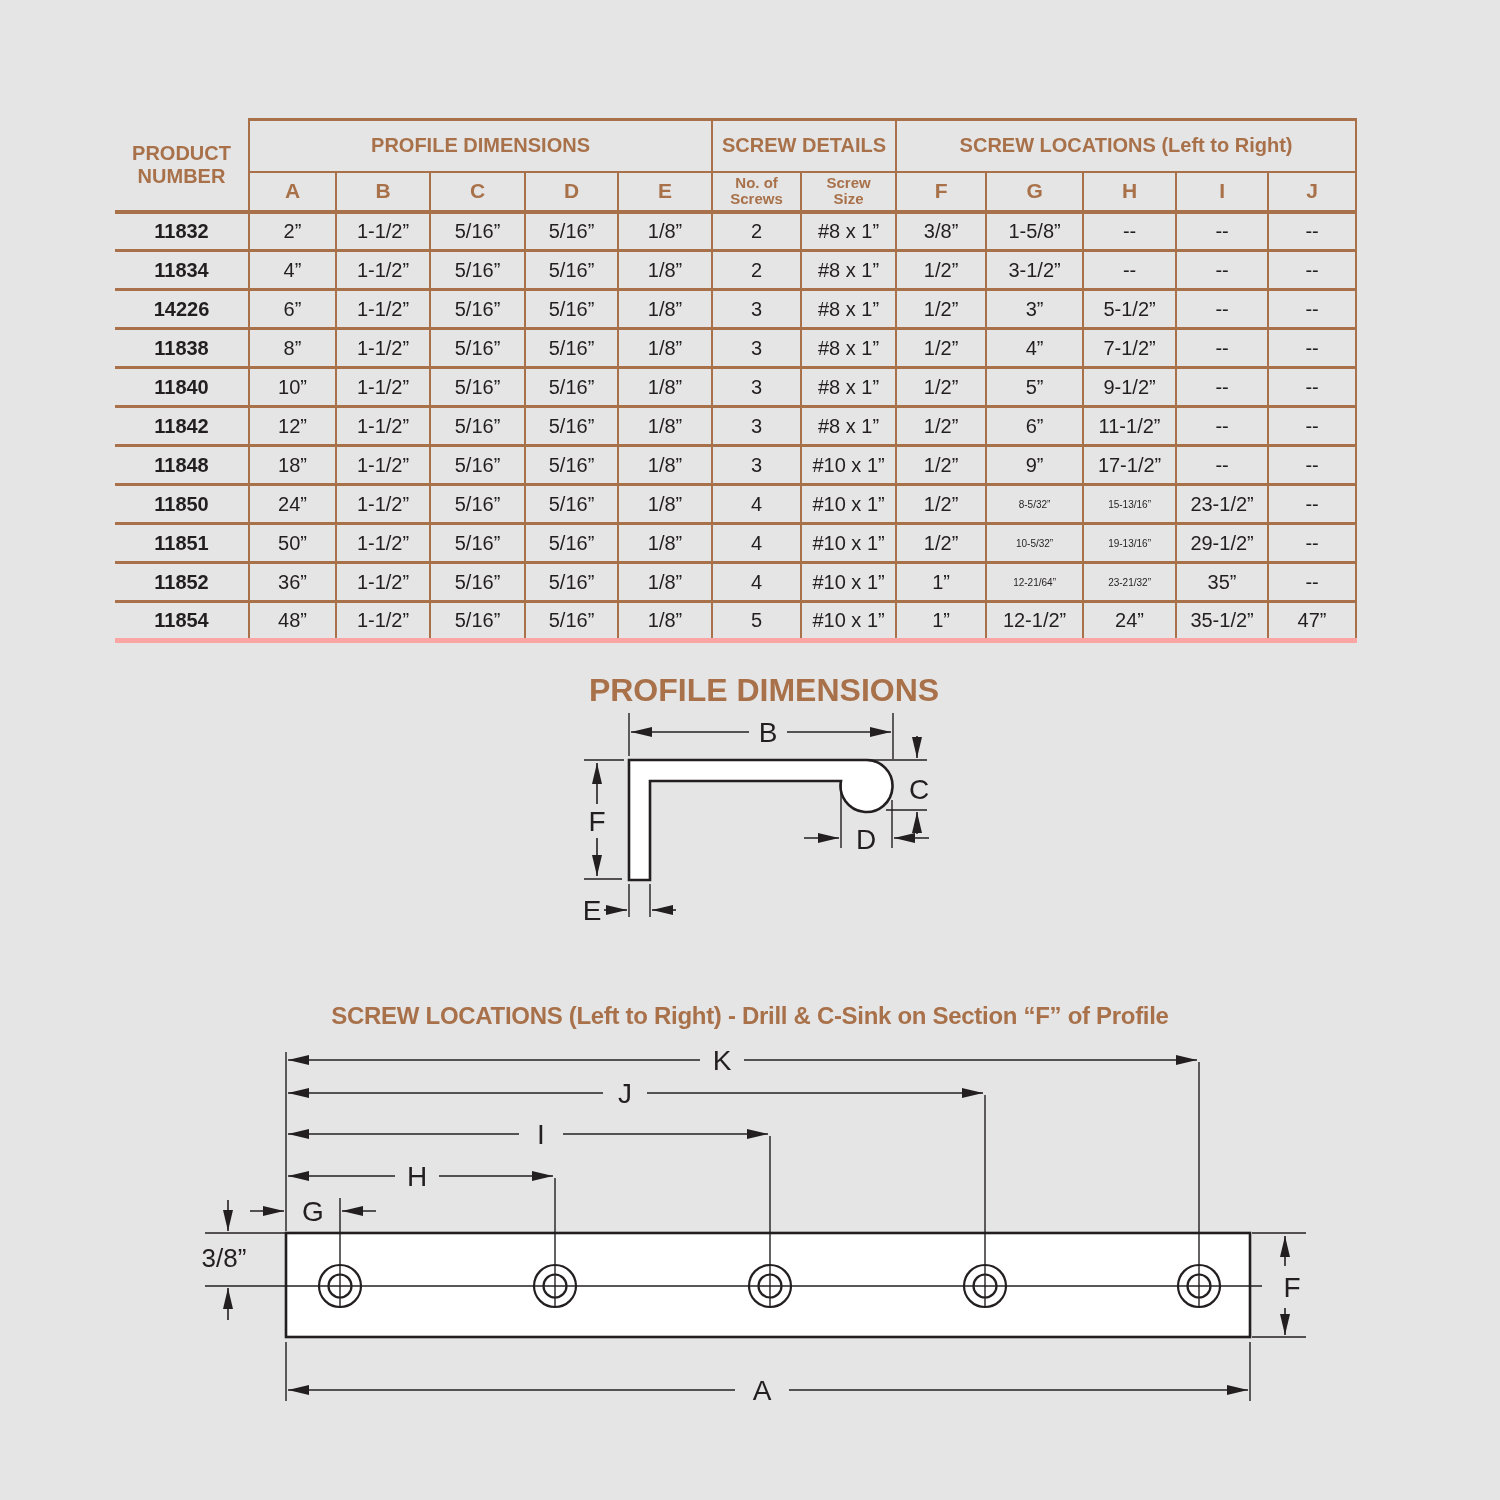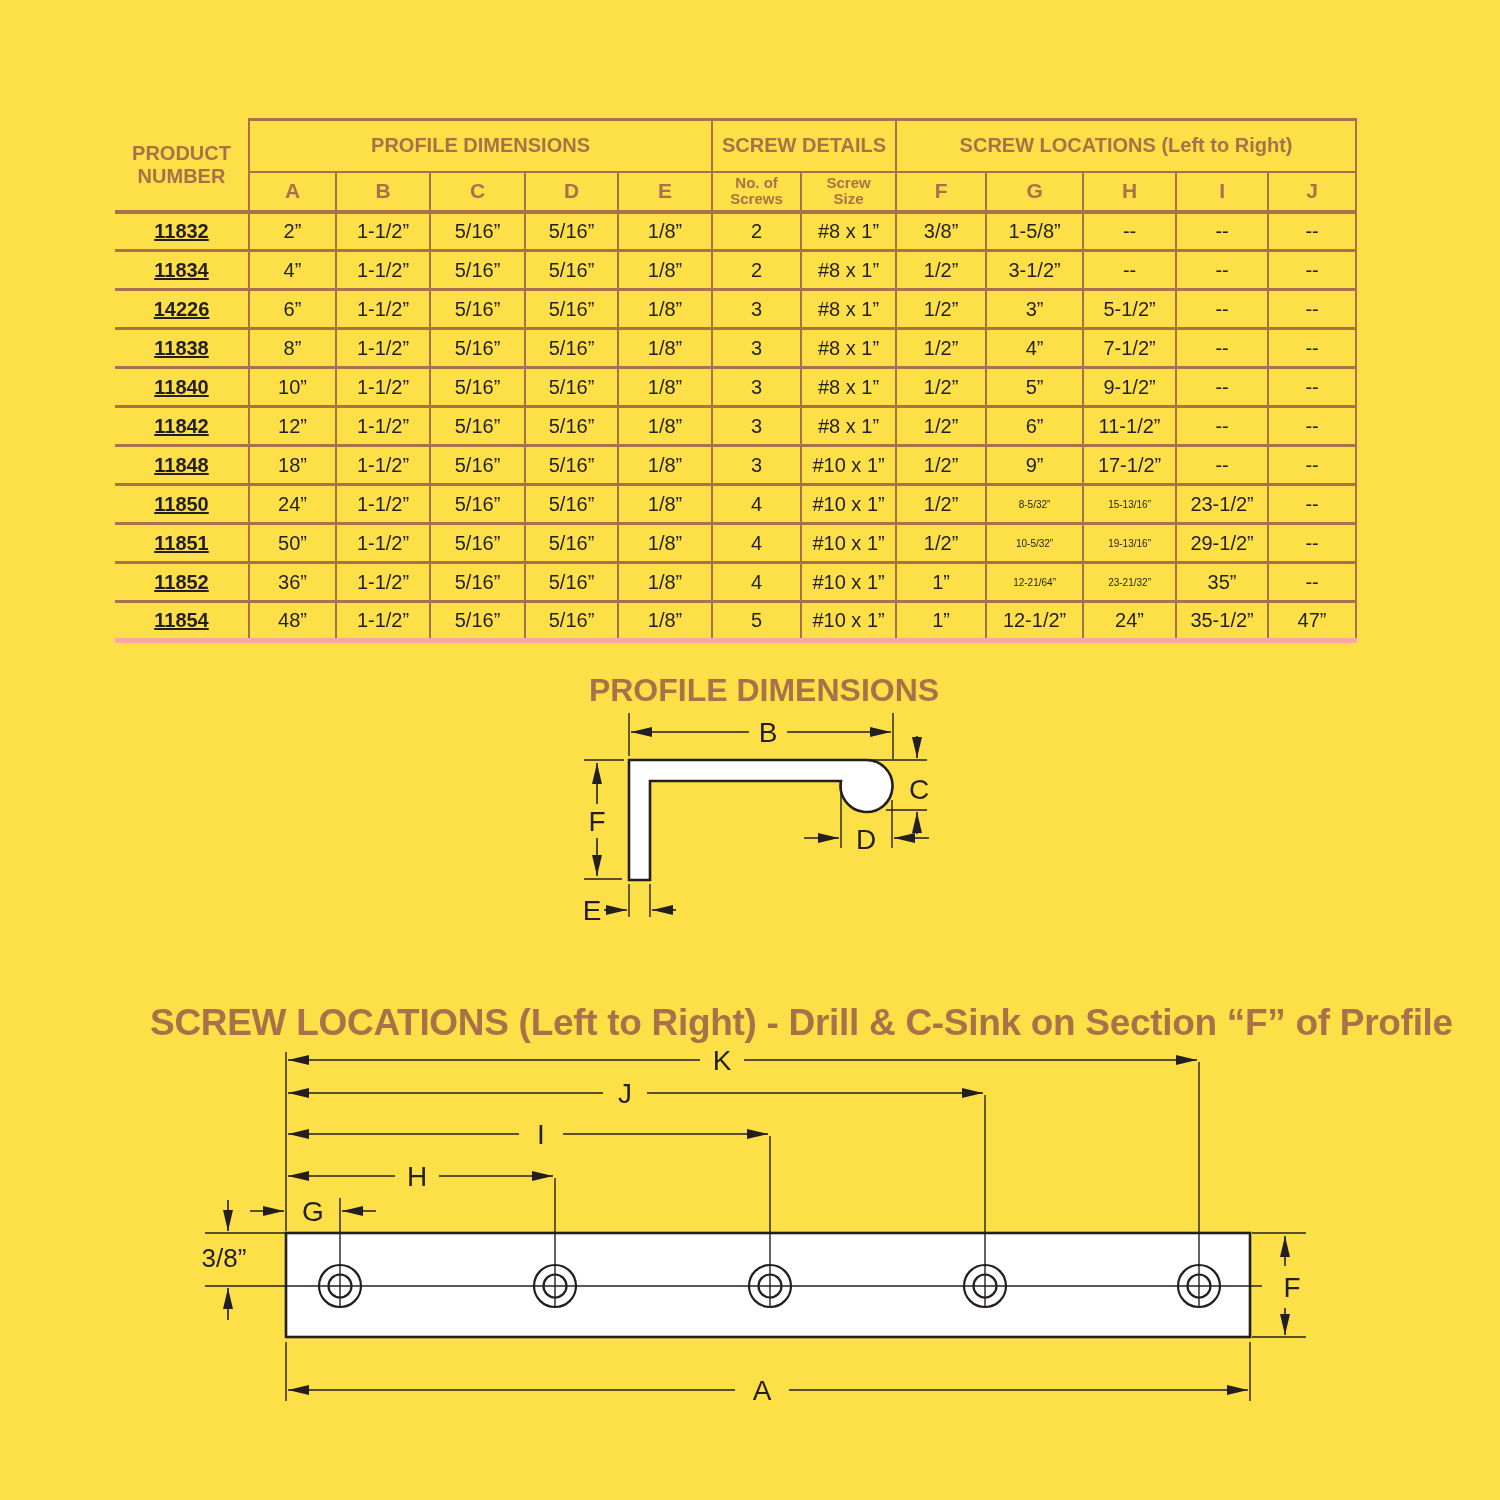--- a/index.html
+++ b/index.html
@@ -1,35 +1,35 @@
 <!DOCTYPE html>
 <html><head>
 <meta charset="utf-8">
 <style>
   html,body{margin:0;padding:0;background:#fff;}
-  .page{position:relative;width:1500px;height:1500px;background:#fde047;
+  .page{position:relative;width:1500px;height:1500px;background:#e5e5e5;
         font-family:"Liberation Sans",sans-serif;overflow:hidden;}
   .abs{position:absolute;}
 
   
   table.spec{position:absolute;left:115px;top:118px;width:1241px;
              border-collapse:collapse;table-layout:fixed;color:#231F20;}
   .spec th,.spec td{border:2px solid #A8714A;text-align:center;vertical-align:middle;
                     padding:0;overflow:hidden;}
   .spec tr.grouprow{height:52px;}
   .spec tr.subhead{height:40px;}
   .spec tbody tr{height:39px;}
   .spec th.group-h{font-size:20px;font-weight:bold;color:#A8714A;border-top-width:3px;}
   .spec th.prodhead{border-left:none;border-top:none;border-bottom:4px solid #A8714A;
                     font-size:20px;font-weight:bold;color:#A8714A;line-height:1.15;}
   .spec tr.subhead th{border-bottom:4px solid #A8714A;}
   .spec th.letter{font-size:21px;font-weight:bold;color:#A8714A;}
   .spec th.multi{font-size:15px;font-weight:bold;color:#A8714A;white-space:pre-line;line-height:1.1;text-align:center;}
   .spec tbody td{font-size:20px;border-top-width:3px;border-bottom-width:3px;}
-  .spec td.product{border-left:none;font-weight:bold;text-decoration:underline;}
+  .spec td.product{border-left:none;font-weight:bold;}
   .spec td.tight{font-size:10px;}
   .spec tbody tr:last-child td{border-bottom:5px solid #fca5a5;}
 
   
   .dtitle{font-weight:bold;color:#A8714A;text-align:center;white-space:nowrap;}
 
   
   svg .outline{fill:#ffffff;stroke:#231F20;stroke-width:2.6;}
   svg .ext{stroke:#231F20;stroke-width:1.4;fill:none;}
   svg .dim{stroke:#231F20;stroke-width:1.6;fill:none;}
@@ -285,21 +285,21 @@
     <line class="dim" x1="804" y1="838" x2="839" y2="838" marker-end="url(#ah1)"></line>
     <line class="dim" x1="929" y1="838" x2="894" y2="838" marker-end="url(#ah1)"></line>
 
     <text x="768" y="742" text-anchor="middle">B</text>
     <text x="597" y="831" text-anchor="middle">F</text>
     <text x="592" y="920" text-anchor="middle">E</text>
     <text x="919" y="799" text-anchor="middle">C</text>
     <text x="866" y="849" text-anchor="middle">D</text>
   </svg>
 
-  <div class="abs dtitle" style="left:150px;top:1002px;width:1200px;font-size:37px;letter-spacing:-0.3px;">SCREW LOCATIONS (Left to Right) - Drill &amp; C-Sink on Section “F” of Profile</div>
+  <div class="abs dtitle" style="left:150px;top:1002px;width:1200px;font-size:24px;letter-spacing:-0.3px;">SCREW LOCATIONS (Left to Right) - Drill &amp; C-Sink on Section “F” of Profile</div>
 
   <svg class="abs" style="left:150px;top:1040px;" width="1270" height="375" viewBox="150 1040 1270 375">
     <defs>
       <marker id="ah2" markerUnits="userSpaceOnUse" markerWidth="22" markerHeight="10" refX="21" refY="5" orient="auto">
         <path d="M0,0 L21,5 L0,10 Z" fill="#231F20"></path>
       </marker>
     </defs>
 
     <rect class="outline" x="286" y="1233" width="964" height="104"></rect>
 

